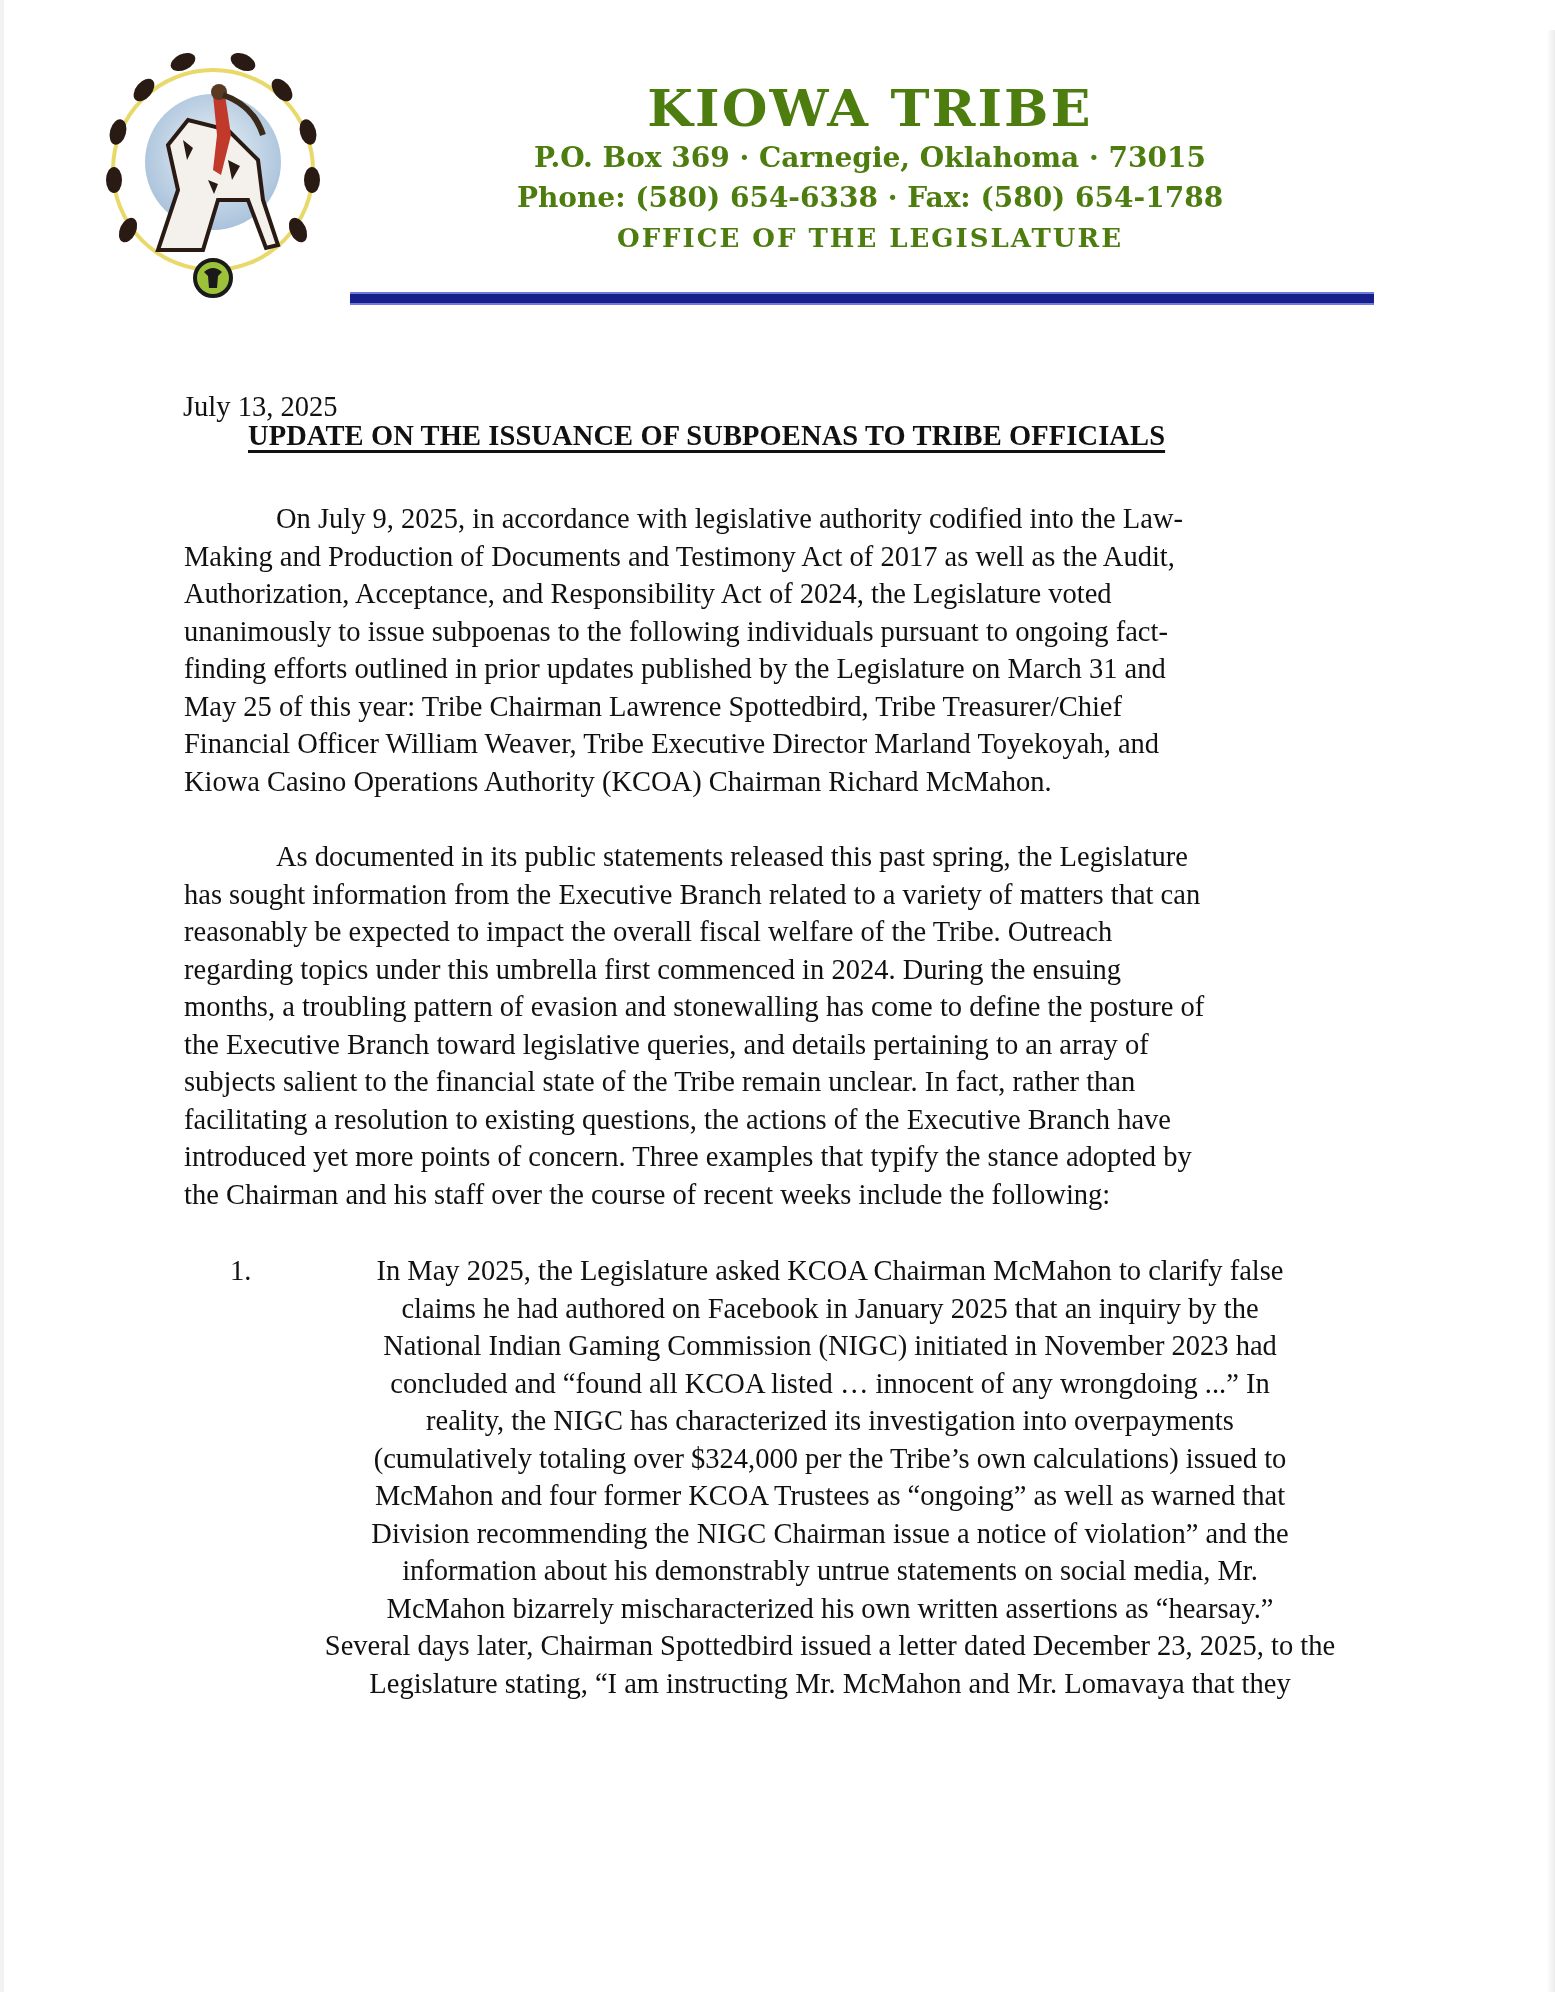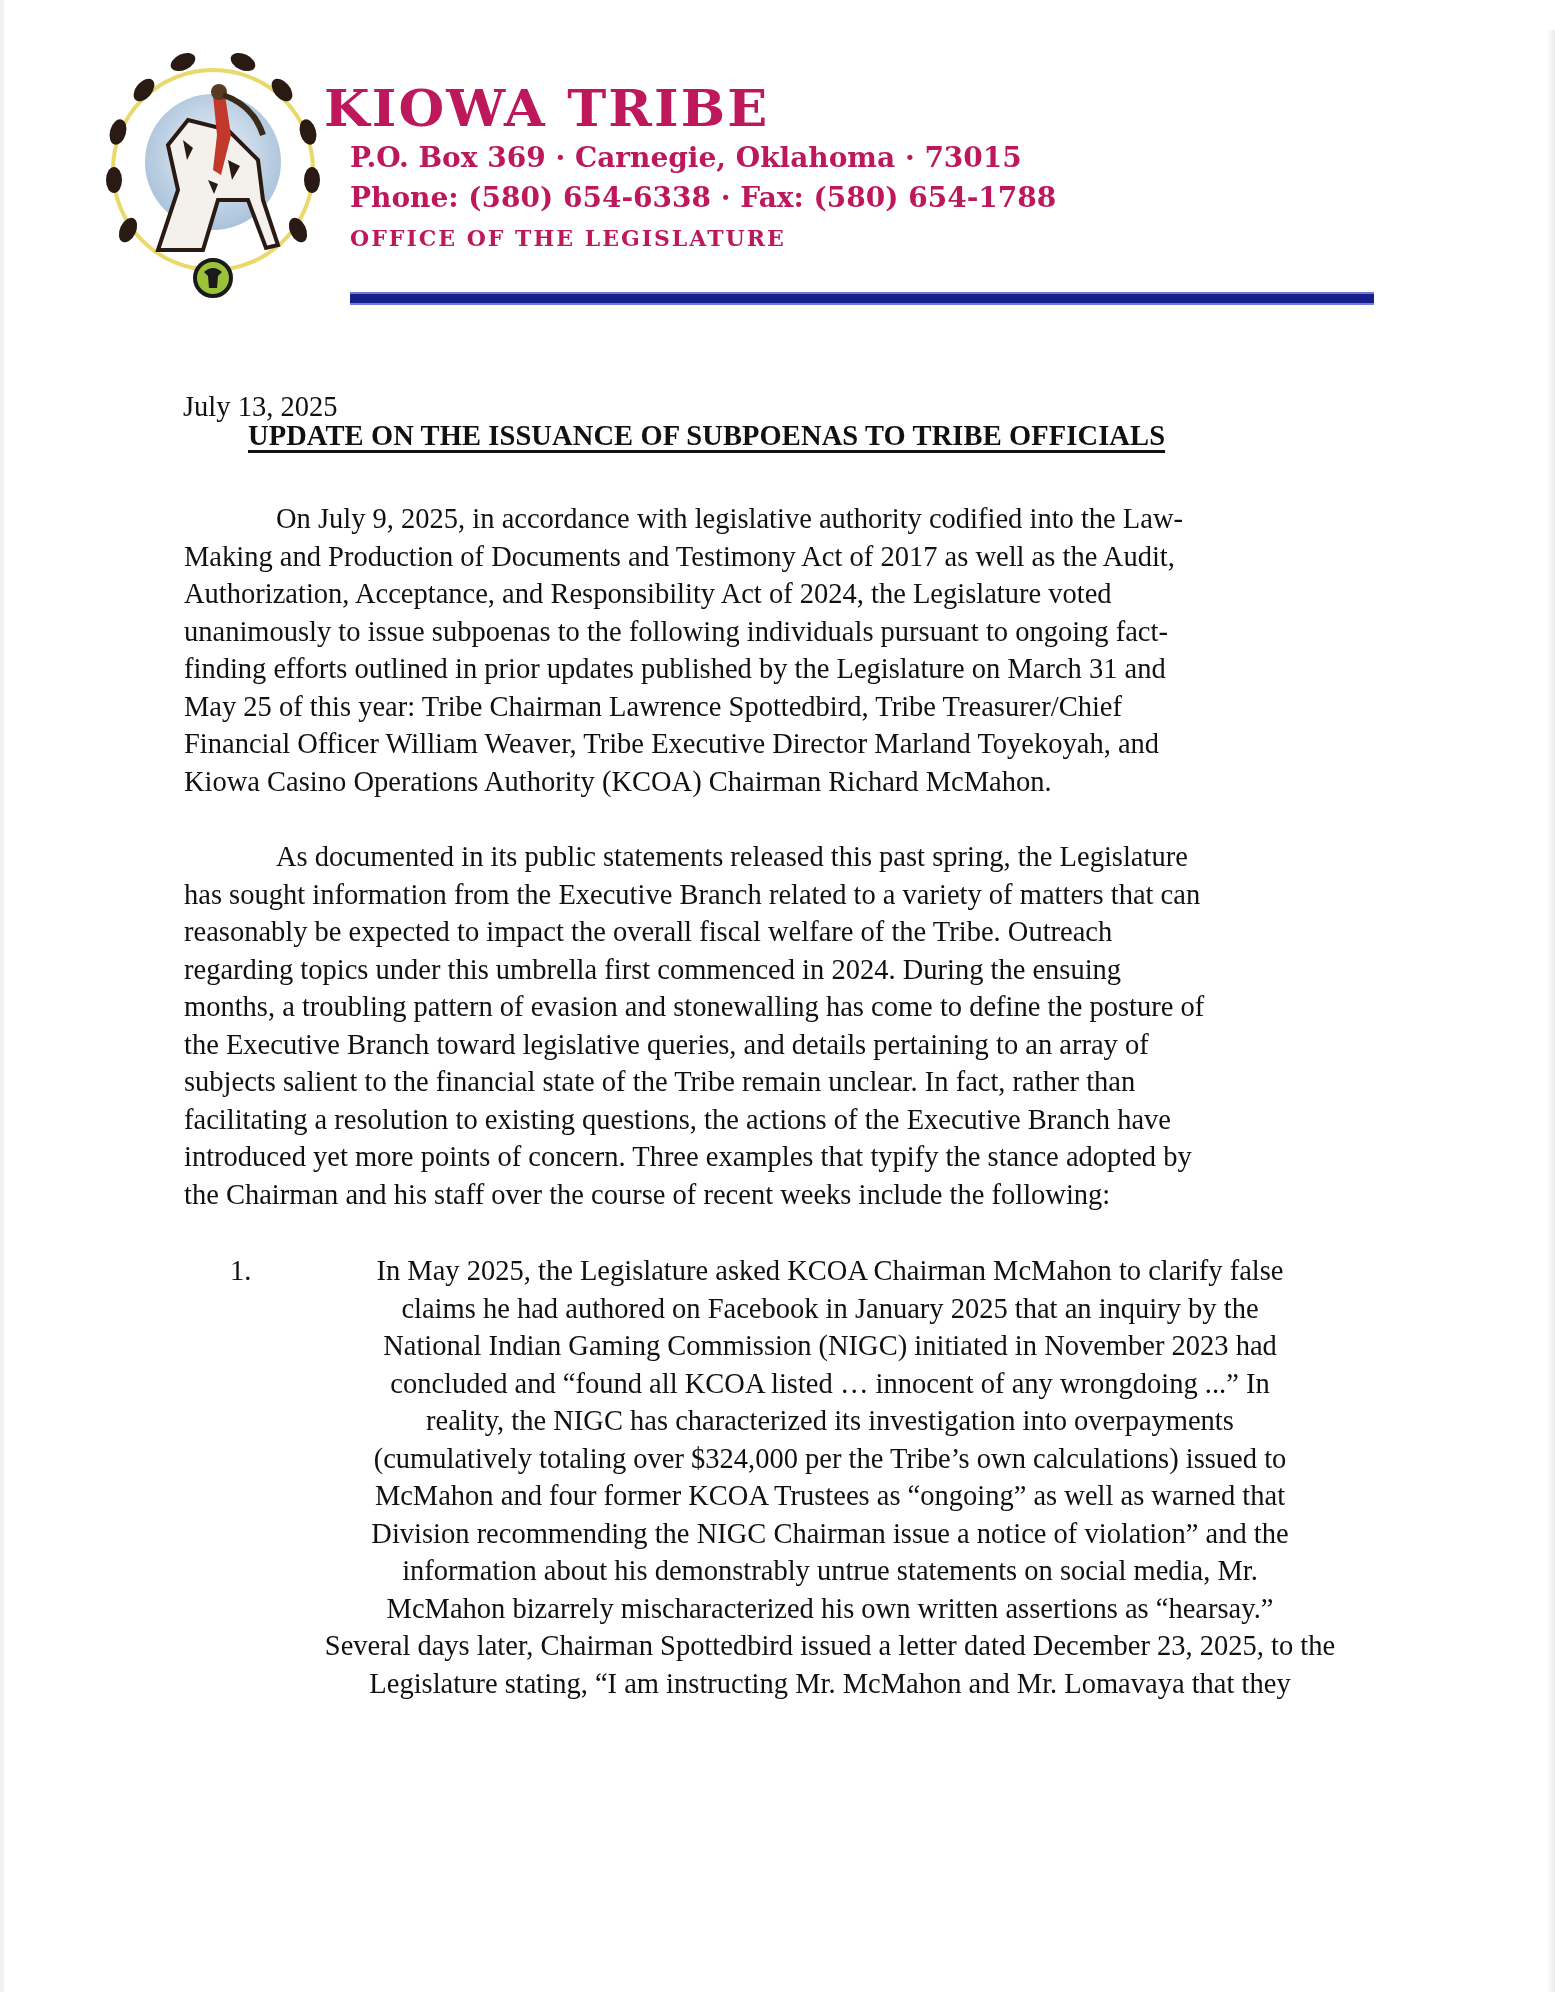--- a/index.html
+++ b/index.html
@@ -2,24 +2,24 @@
 <html><head>
 <meta charset="utf-8">
 <style>
   html, body { margin: 0; padding: 0; background: #ffffff; }
   body { width: 1555px; height: 1992px; position: relative; overflow: hidden; }
   .page-edge { position: absolute; top: 30px; right: 0; width: 8px; height: 1962px; background: linear-gradient(to right, #ffffff, #ececec); }
   .page-edge-left { position: absolute; top: 0; left: 0; width: 4px; height: 1992px; background: #f2f2f2; }
 
   .letterhead { position: absolute; left: 0; top: 0; width: 1555px; height: 320px; }
   .seal { position: absolute; left: 88px; top: 50px; width: 250px; height: 255px; }
-  .head-text { position: absolute; left: 350px; top: 80px; width: 1040px; color: #be185d; font-family: "DejaVu Serif", serif; font-weight: bold; }
+  .head-text { position: absolute; left: 350px; top: 80px; width: 1040px; text-align: center; color: #4d7c0f; font-family: "DejaVu Serif", serif; font-weight: bold; }
   .tribe-name { font-size: 50px; letter-spacing: 2px; line-height: 58px; transform: scaleX(1.05); }
   .addr-line { font-size: 28px; line-height: 40px; }
-  .office-line { font-size: 22px; line-height: 40px; letter-spacing: 2px; }
+  .office-line { font-size: 26px; line-height: 40px; letter-spacing: 2px; }
   .head-rule { position: absolute; left: 350px; top: 292px; width: 1024px; height: 13px; background: #17208a; border-top: 2px solid #6f7bd8; border-bottom: 2px solid #6f7bd8; box-sizing: border-box; }
 
   .doc { font-family: "Liberation Serif", serif; color: #111; font-size: 28.5px; line-height: 37.5px; }
   .date { position: absolute; left: 183px; top: 344px; margin-top: 44px; }
   .title { position: absolute; left: 248px; top: 417px; font-weight: bold; text-decoration: underline; text-decoration-thickness: 3px; text-underline-offset: 5px; letter-spacing: 0.1px; }
   .para { position: absolute; left: 184px; width: 1180px; text-align: left; }
   .para1 { top: 500px; }
   .para2 { top: 838px; }
   .indent { display: inline-block; width: 92px; }
   .list { position: absolute; left: 230px; top: 1252px; width: 1150px; }

